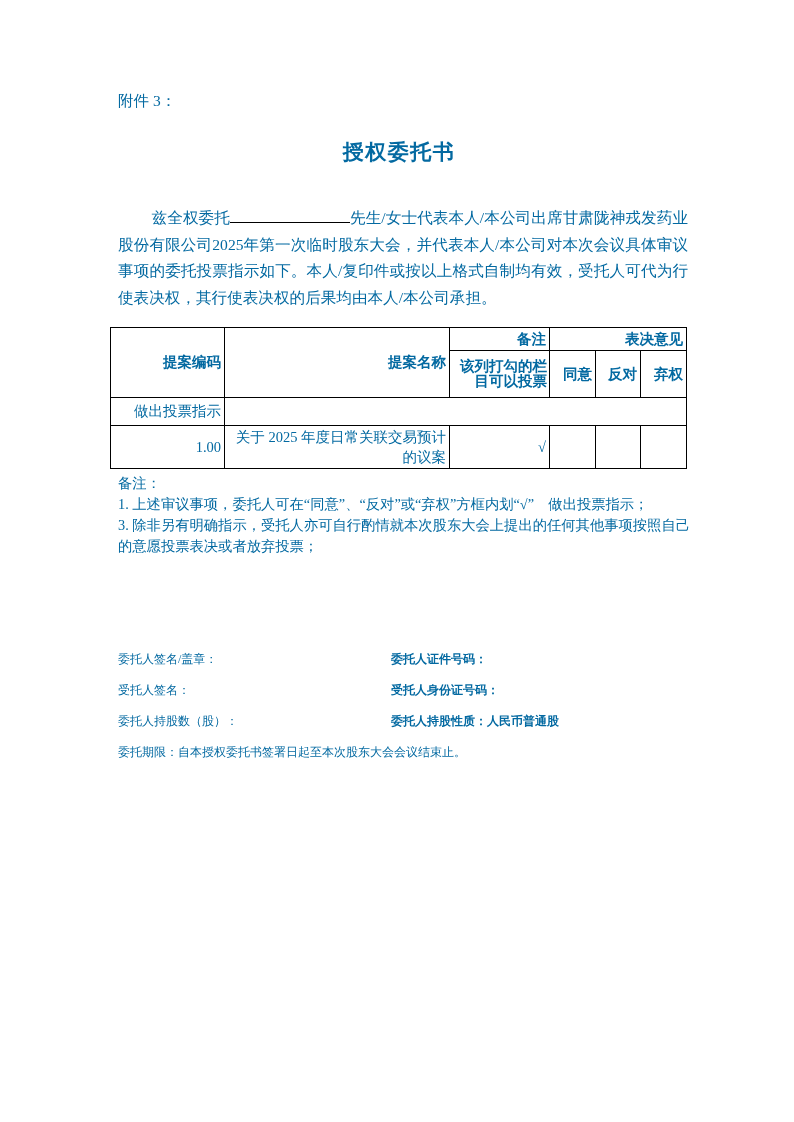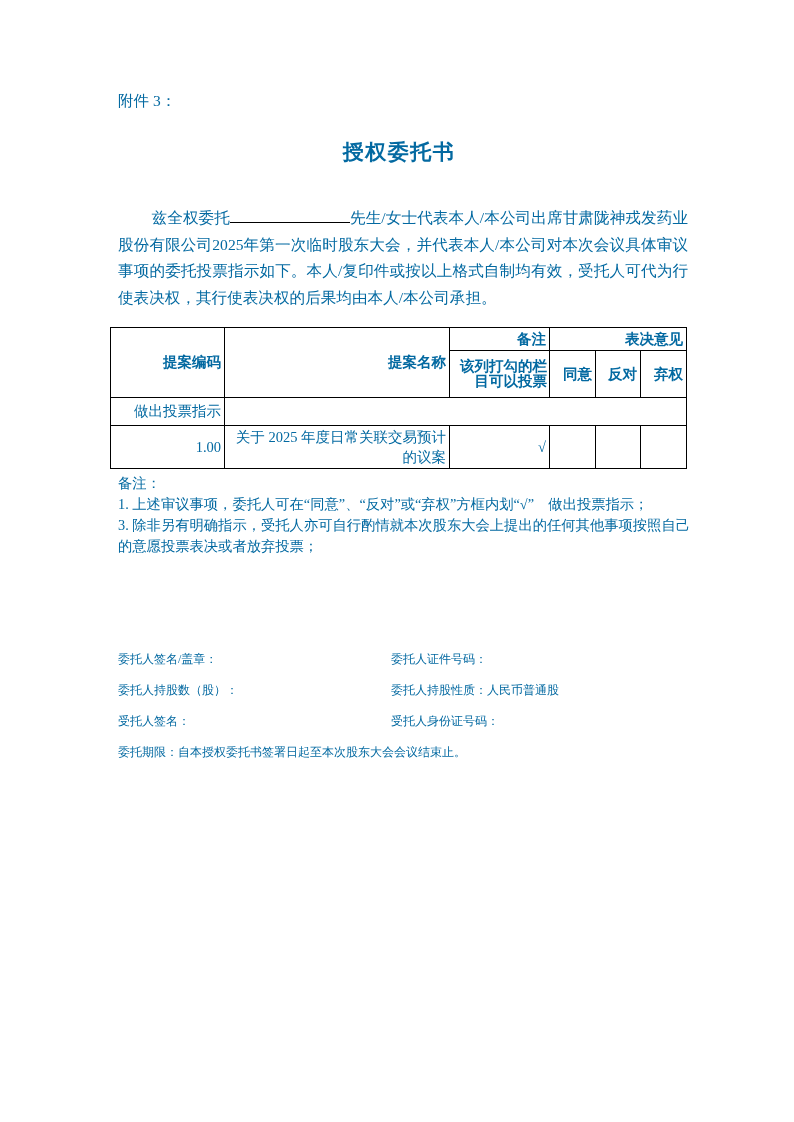--- a/index.html
+++ b/index.html
@@ -80,21 +80,21 @@
   .signature{
     margin:94px 0 0 8px;
     font-size:12px;
   }
   .sig-row{
     display:flex;
     height:21px;
     margin-bottom:10px;
   }
   .sig-left{width:273px;flex:none;}
-  .sig-right{flex:1;}
+  .sig-right{flex:1;font-weight:bold;}
   .date-row{height:21px;margin-bottom:10px;}
   .date-year{margin-left:34px;}
   .date-month{margin-left:31px;}
   .date-day{margin-left:29px;}
   .term-row{height:21px;}
 </style>
 </head>
 <body>
 
 <div class="page">
@@ -148,24 +148,24 @@
       <div>1. 上述审议事项，委托人可在“同意”、“反对”或“弃权”方框内划“√”　做出投票指示；</div>
       <div>3. 除非另有明确指示，受托人亦可自行酌情就本次股东大会上提出的任何其他事项按照自己的意愿投票表决或者放弃投票；</div>
     </div>
 
     <div class="signature">
       <div class="sig-row">
         <span class="sig-left">委托人签名/盖章：</span>
         <span class="sig-right">委托人证件号码：</span>
       </div>
       <div class="sig-row">
+        <span class="sig-left">受托人签名：</span>
+        <span class="sig-right">受托人身份证号码：</span>
+      </div>
+      <div class="sig-row">
         <span class="sig-left">委托人持股数（股）：</span>
         <span class="sig-right">委托人持股性质：人民币普通股</span>
-      </div>
-      <div class="sig-row">
-        <span class="sig-left">受托人签名：</span>
-        <span class="sig-right">受托人身份证号码：</span>
       </div>
       <div class="term-row">委托期限：自本授权委托书签署日起至本次股东大会会议结束止。</div>
     </div>
 
   </div>
 </div>
 
 </body></html>

